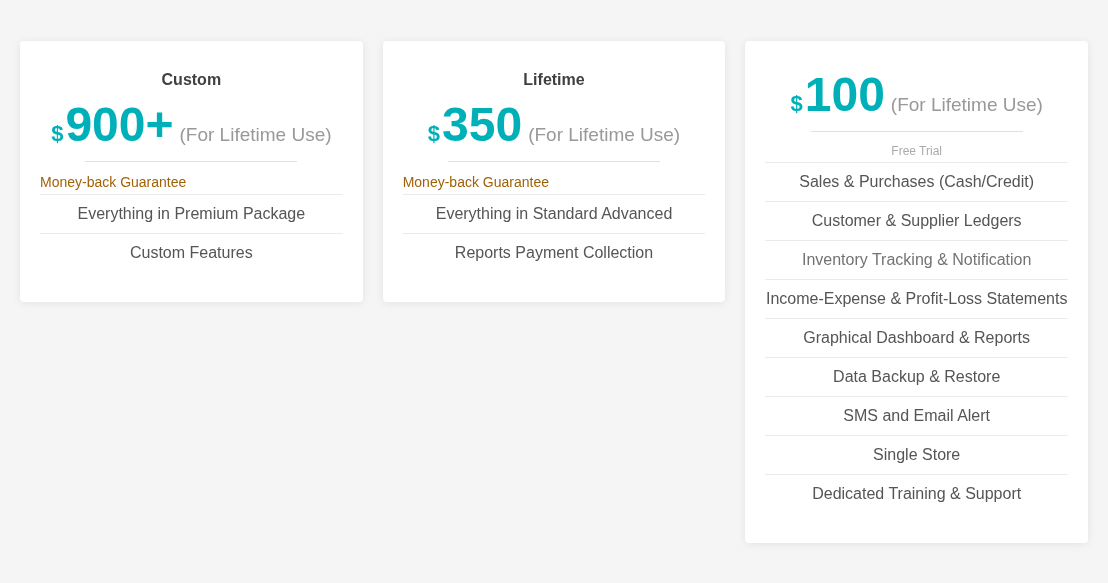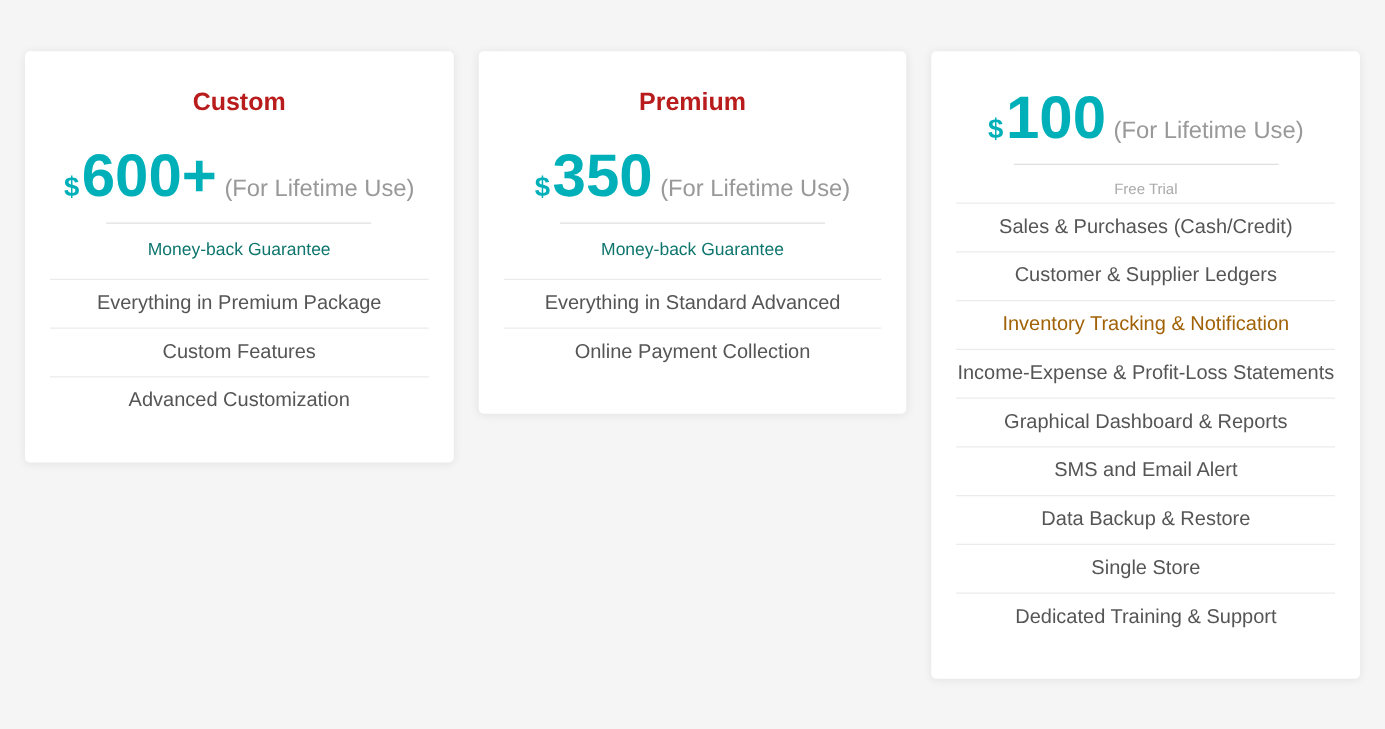--- a/index.html
+++ b/index.html
@@ -32,24 +32,24 @@
       background: #fff;
       border-radius: 4px;
       box-shadow: 0 1px 8px rgba(0,0,0,0.08);
       padding: 30px 20px 30px 20px;
       flex: 1;
       min-width: 0;
     }
 
     .card-title {
       text-align: center;
-      font-size: 20px;
+      font-size: 16px;
       font-weight: 600;
-      color: #b91c1c;
-      margin-bottom: 24px;
+      color: #404040;
+      margin-bottom: 12px;
     }
 
     .price-row {
       display: flex;
       align-items: baseline;
       justify-content: center;
       margin-bottom: 10px;
     }
 
     .dollar-sign {
@@ -73,24 +73,23 @@
     }
 
     .divider {
       border: none;
       border-top: 1px solid #e0e0e0;
       margin: 12px auto;
       width: 70%;
     }
 
     .guarantee-text {
-      text-align: center;
-      color: #0f766e;
+      color: #a16207;
       font-size: 14px;
-      margin-bottom: 16px;
+      margin-bottom: 4px;
     }
 
     .free-trial-text {
       text-align: center;
       color: #aaa;
       font-size: 12px;
       margin-bottom: 4px;
     }
 
     .feature-item {
@@ -99,67 +98,66 @@
       color: #555;
       padding: 10px 0;
       border-bottom: 1px solid #ebebeb;
     }
 
     .feature-item:last-child {
       border-bottom: none;
     }
 
     .feature-item.highlight {
-      color: #a16207;
+      color: #737373;
     }
 
     .feature-item.first {
       border-top: 1px solid #ebebeb;
     }
   </style>
 </head>
 <body>
 
 <div class="pricing-container">
 <div class="pricing-card">
       <div class="card-title">Custom</div>
       <div class="price-row">
         <span class="dollar-sign">$</span>
-        <span class="price-amount">600+</span>
+        <span class="price-amount">900+</span>
         <span class="price-suffix">(For Lifetime Use)</span>
       </div>
       <hr class="divider">
       <div class="guarantee-text">Money-back Guarantee</div>
       <div class="feature-item first">Everything in Premium Package</div>
       <div class="feature-item">Custom Features</div>
-      <div class="feature-item">Advanced Customization</div>
     </div>
     <div class="pricing-card">
-      <div class="card-title">Premium</div>
+      <div class="card-title">Lifetime</div>
       <div class="price-row">
         <span class="dollar-sign">$</span>
         <span class="price-amount">350</span>
         <span class="price-suffix">(For Lifetime Use)</span>
       </div>
       <hr class="divider">
       <div class="guarantee-text">Money-back Guarantee</div>
       <div class="feature-item first">Everything in Standard Advanced</div>
-      <div class="feature-item">Online Payment Collection</div>
+      <div class="feature-item">Reports Payment Collection</div>
     </div>
     <div class="pricing-card">
       <div class="price-row">
         <span class="dollar-sign">$</span>
         <span class="price-amount">100</span>
         <span class="price-suffix">(For Lifetime Use)</span>
       </div>
       <hr class="divider">
       <div class="free-trial-text">Free Trial</div>
       <div class="feature-item first">Sales &amp; Purchases (Cash/Credit)</div>
       <div class="feature-item">Customer &amp; Supplier Ledgers</div>
       <div class="feature-item highlight">Inventory Tracking &amp; Notification</div>
       <div class="feature-item">Income-Expense &amp; Profit-Loss Statements</div>
       <div class="feature-item">Graphical Dashboard &amp; Reports</div>
+      <div class="feature-item">Data Backup &amp; Restore</div>
       <div class="feature-item">SMS and Email Alert</div>
-      <div class="feature-item">Data Backup &amp; Restore</div>
       <div class="feature-item">Single Store</div>
       <div class="feature-item">Dedicated Training &amp; Support</div>
     </div>
   </div>
 
 </body></html>

